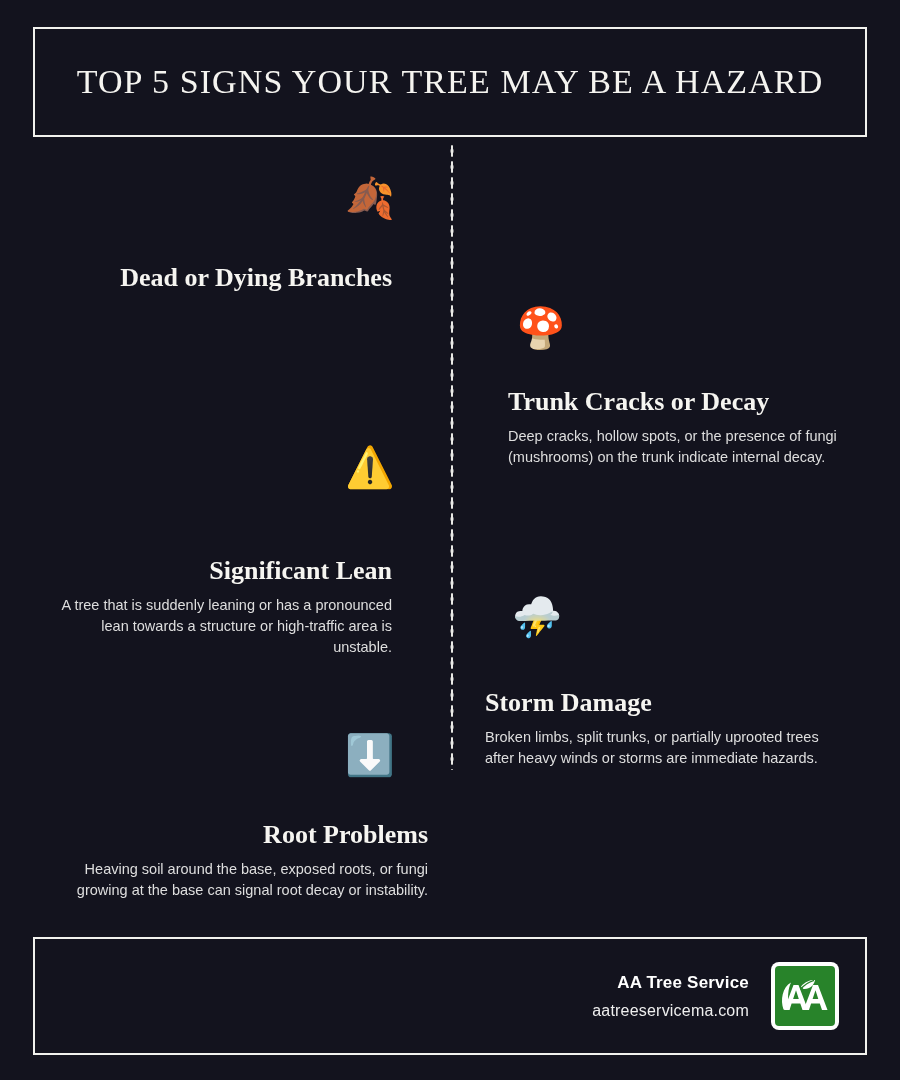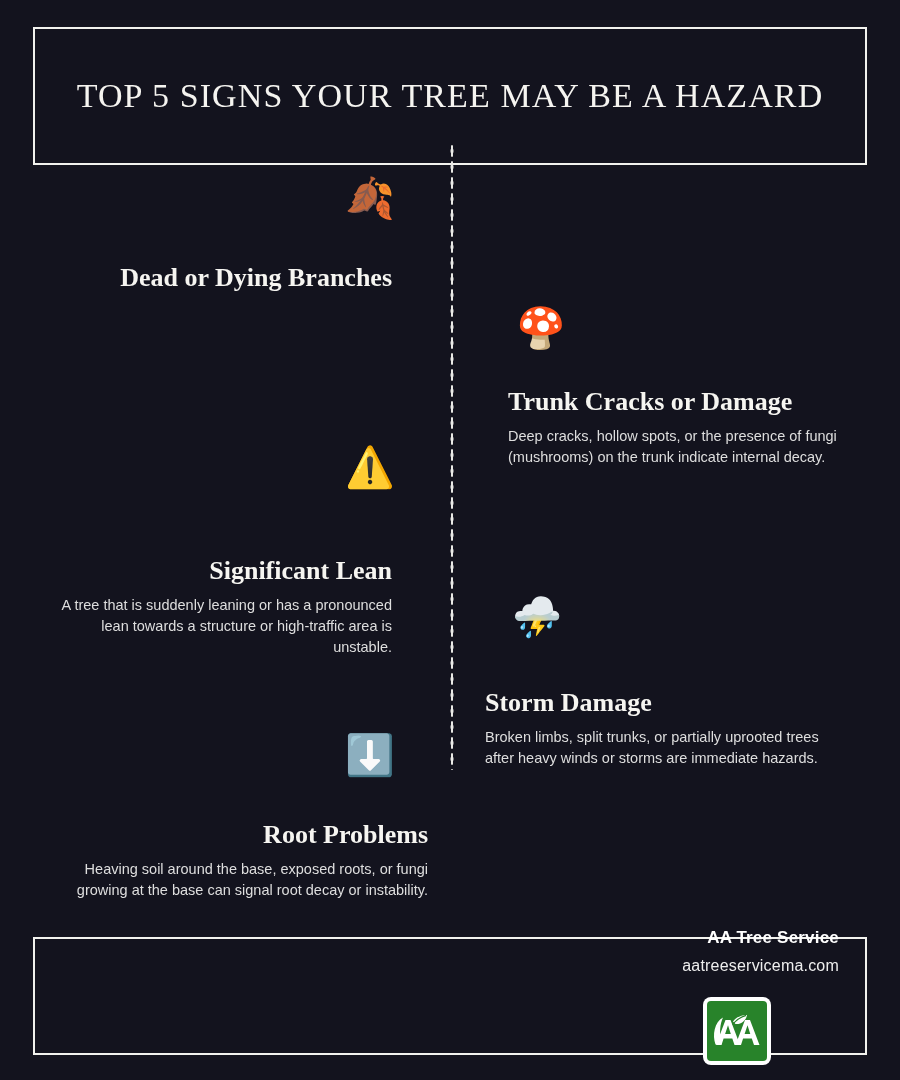--- a/index.html
+++ b/index.html
@@ -12,21 +12,21 @@
   .page {
     position:relative;
     width:900px; height:1080px;
     background:#13131e;
   }
 
   
   .header-box {
     position:absolute;
     left:33px; top:27px;
-    width:834px; height:138px;
+    width:834px; height:110px;
     border:2px solid #f2f2ee;
     display:flex; align-items:center; justify-content:center;
   }
   .header-title {
     font-family:"Liberation Serif", serif;
     font-size:34px;
     letter-spacing:1.1px;
     color:#f5f4f0;
     text-transform:uppercase;
     font-weight:400;
@@ -83,21 +83,20 @@
   .footer-box {
     position:absolute;
     left:33px; top:937px;
     width:834px; height:118px;
     border:2px solid #f2f2ee;
     display:flex; align-items:center; justify-content:flex-end;
   }
   .footer-inner {
     display:flex; align-items:center; gap:22px;
     margin-right:26px;
-    flex-direction:column;
   }
   .footer-text { text-align:right; }
   .footer-name {
     font-size:17px; font-weight:700; color:#ffffff;
     letter-spacing:0.2px; margin-bottom:9px;
   }
   .footer-url {
     font-size:16px; color:#eeeeee; letter-spacing:0.2px;margin-left:47px;
   }
   .logo {
@@ -135,21 +134,21 @@
   <div class="marker" style="left:513px; top:308px;">🍄</div>
   <div class="marker" style="left:342px; top:447px;">⚠️</div>
   <div class="marker" style="left:509px; top:597px;">⛈️</div>
   <div class="marker" style="left:342px; top:735px;">⬇️</div>
 
   <div class="block left" style="left:40px; top:263px; width:352px;">
     <h2>Dead or Dying Branches</h2>
   </div>
 
   <div class="block right" style="left:508px; top:387px; width:352px;">
-    <h2>Trunk Cracks or Damage</h2>
+    <h2>Trunk Cracks or Decay</h2>
     <p>Deep cracks, hollow spots, or the presence of fungi (mushrooms) on the trunk indicate internal decay.</p>
   </div>
 
   <div class="block left" style="left:40px; top:556px; width:352px;">
     <h2>Significant Lean</h2>
     <p>A tree that is suddenly leaning or has a pronounced lean towards a structure or high-traffic area is unstable.</p>
   </div>
 
   <div class="block right" style="left:485px; top:688px; width:352px;">
     <h2>Storm Damage</h2>

